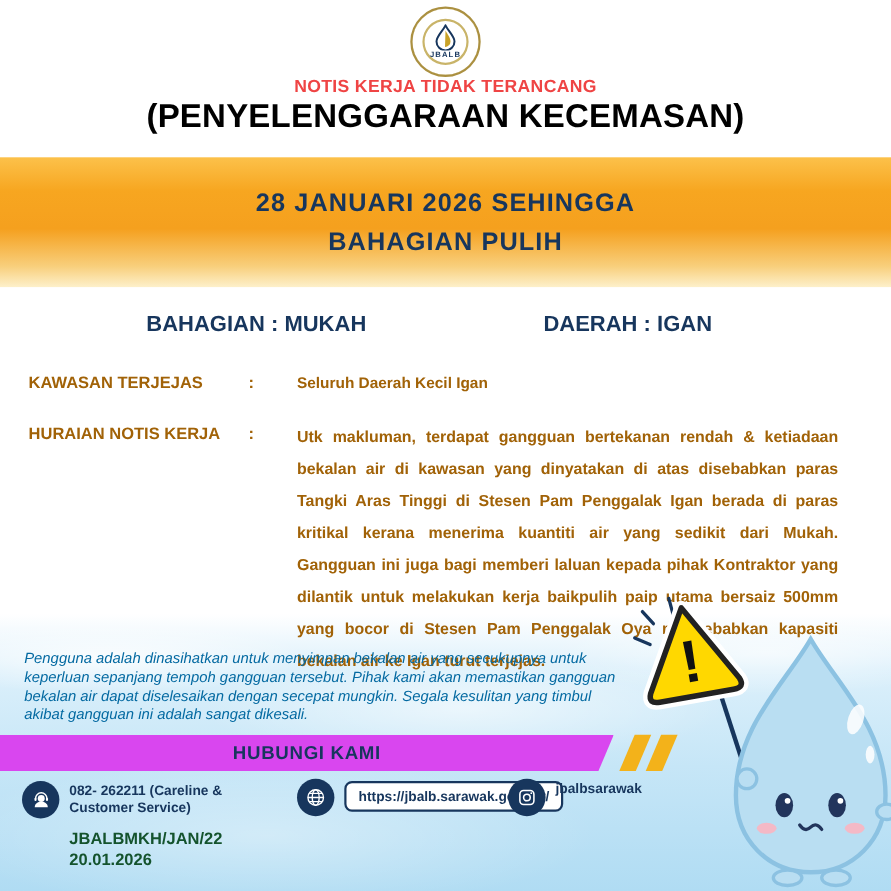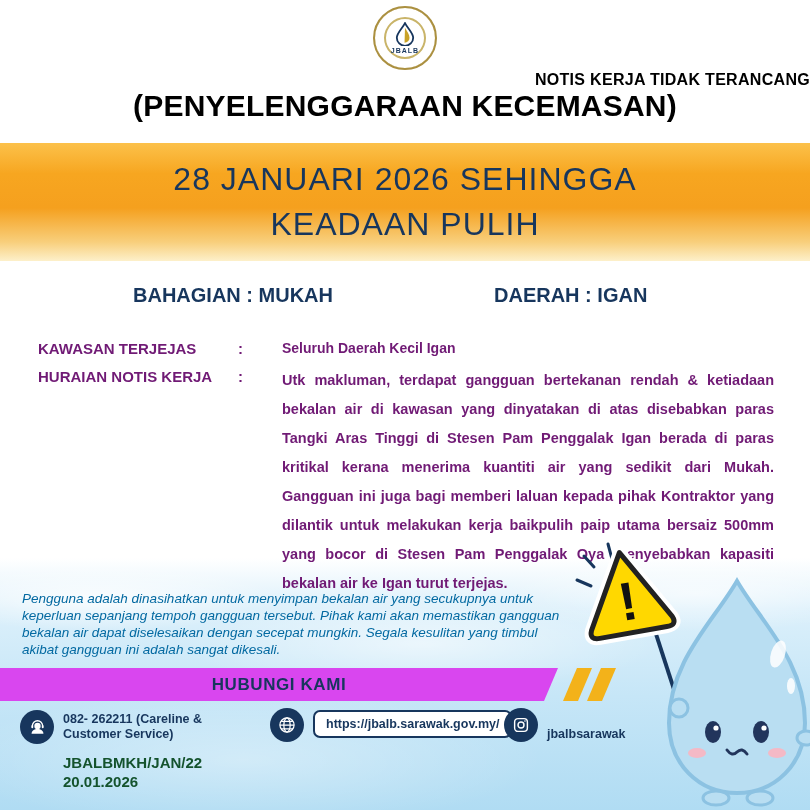--- a/index.html
+++ b/index.html
@@ -22,43 +22,43 @@
   .logo-wrap { position:absolute; top:6px; left:50%; transform:translateX(-50%); }
   .logo-circle {
     width:64px; height:64px; border-radius:50%; background:#fff;
     border:2px solid #ab9040;
     box-shadow: inset 0 0 0 9px #ffffff, inset 0 0 0 11px #c9b469;
     display:flex; flex-direction:column; align-items:center; justify-content:center; gap:1px;
   }
   .logo-text { font-size:7px; font-weight:bold; color:#17365d; letter-spacing:1px; }
 
   
-  .notice-type { position:absolute; top:71px; left:0; width:810px; text-align:right;
-    color:#000000; font-weight:bold; font-size:16px; letter-spacing:.3px; }
+  .notice-type { position:absolute; top:71px; left:0; width:810px; text-align:center;
+    color:#ef4444; font-weight:bold; font-size:16px; letter-spacing:.3px; }
   .notice-subtype { position:absolute; top:89px; left:0; width:810px; text-align:center;
     color:#000000; font-weight:bold; font-size:30px; letter-spacing:.2px; }
 
   
   .banner {
     position:absolute; top:143px; left:0; width:810px; height:118px;
     background:linear-gradient(180deg, #fcc14a 0%, #f7a620 26%, #f5a01e 55%, #f8cf7c 84%, #fdf0ca 100%);
     display:flex; flex-direction:column; align-items:center; justify-content:center; gap:8px;
   }
-  .banner-line { color:#17365d; font-weight:normal; font-size:32px; letter-spacing:1px; }
+  .banner-line { color:#17365d; font-weight:bold; font-size:23px; letter-spacing:1px; }
 
   
   .region-item { position:absolute; color:#17365d; font-weight:bold; font-size:20px; }
   .region-bahagian { left:133px; top:284px; }
   .region-daerah  { left:470px; top:284px;margin-left:24px; }
 
   
   .details {
-    position:absolute; left:38px; top:338px; width:736px;
-    display:grid; grid-template-columns:200px 44px 1fr; row-gap:9px; align-items:start;
-    color:#701a75;
+    position:absolute; left:26px; top:338px; width:736px;
+    display:grid; grid-template-columns:200px 44px 1fr; row-gap:27px; align-items:start;
+    color:#a16207;
   }
   .details .lbl { font-weight:bold; font-size:15px; padding-top:2px; }
   .details .col { font-weight:bold; font-size:15px; padding-top:2px; }
   .details .val { font-weight:bold; font-size:14px; padding-top:2px; }
   .huraian { font-weight:bold; font-size:14.5px; line-height:29px; text-align:justify; }
 
   
   .advisory {
     position:absolute; left:22px; top:590px; width:548px;
     font-style:italic; font-size:13.5px; line-height:17px; color:#0369a1;
@@ -77,21 +77,21 @@
 
   
   .icon-circle {
     width:34px; height:34px; border-radius:50%; background:#17365d;
     display:flex; align-items:center; justify-content:center; flex:0 0 auto;
   }
   .contact-item { position:absolute; display:flex; align-items:flex-start; gap:9px; }
   .contact-text { color:#17365d; font-weight:bold; font-size:12.5px; line-height:15px; padding-top:2px; }
   .c-phone { left:20px; top:710px; width:230px; }
   .c-web   { left:270px; top:708px; }
-  .c-insta { left:504px; top:708px; align-items:flex-end; }
+  .c-insta { left:462px; top:708px; align-items:flex-start; }
   .c-fb    { left:270px; top:748px; align-items:center; }
   .website-pill {
     border:2px solid #17365d; border-radius:7px; background:#fff;
     padding:5px 11px; color:#17365d; font-weight:bold; font-size:12.5px; margin-top:2px;
   }
   .ref-block { position:absolute; left:63px; top:755px; color:#14532d; font-weight:bold; font-size:15px; line-height:16px; }
   .ref-block div + div { margin-top:3px; }
 
   
   .mascot { position:absolute; right:-4px; bottom:2px; width:244px; height:272px; }
@@ -111,21 +111,21 @@
       </svg>
       <span class="logo-text">JBALB</span>
     </div>
   </div>
 
   <div class="notice-type">NOTIS KERJA TIDAK TERANCANG</div>
   <div class="notice-subtype">(PENYELENGGARAAN KECEMASAN)</div>
 
   <div class="banner">
     <div class="banner-line">28 JANUARI 2026 SEHINGGA</div>
-    <div class="banner-line">KEADAAN PULIH</div>
+    <div class="banner-line">BAHAGIAN PULIH</div>
   </div>
 
   <div class="region-item region-bahagian">BAHAGIAN : MUKAH</div>
   <div class="region-item region-daerah">DAERAH : IGAN</div>
 
   <div class="details">
     <div class="lbl">KAWASAN TERJEJAS</div>
     <div class="col">:</div>
     <div class="val">Seluruh Daerah Kecil Igan</div>
 

